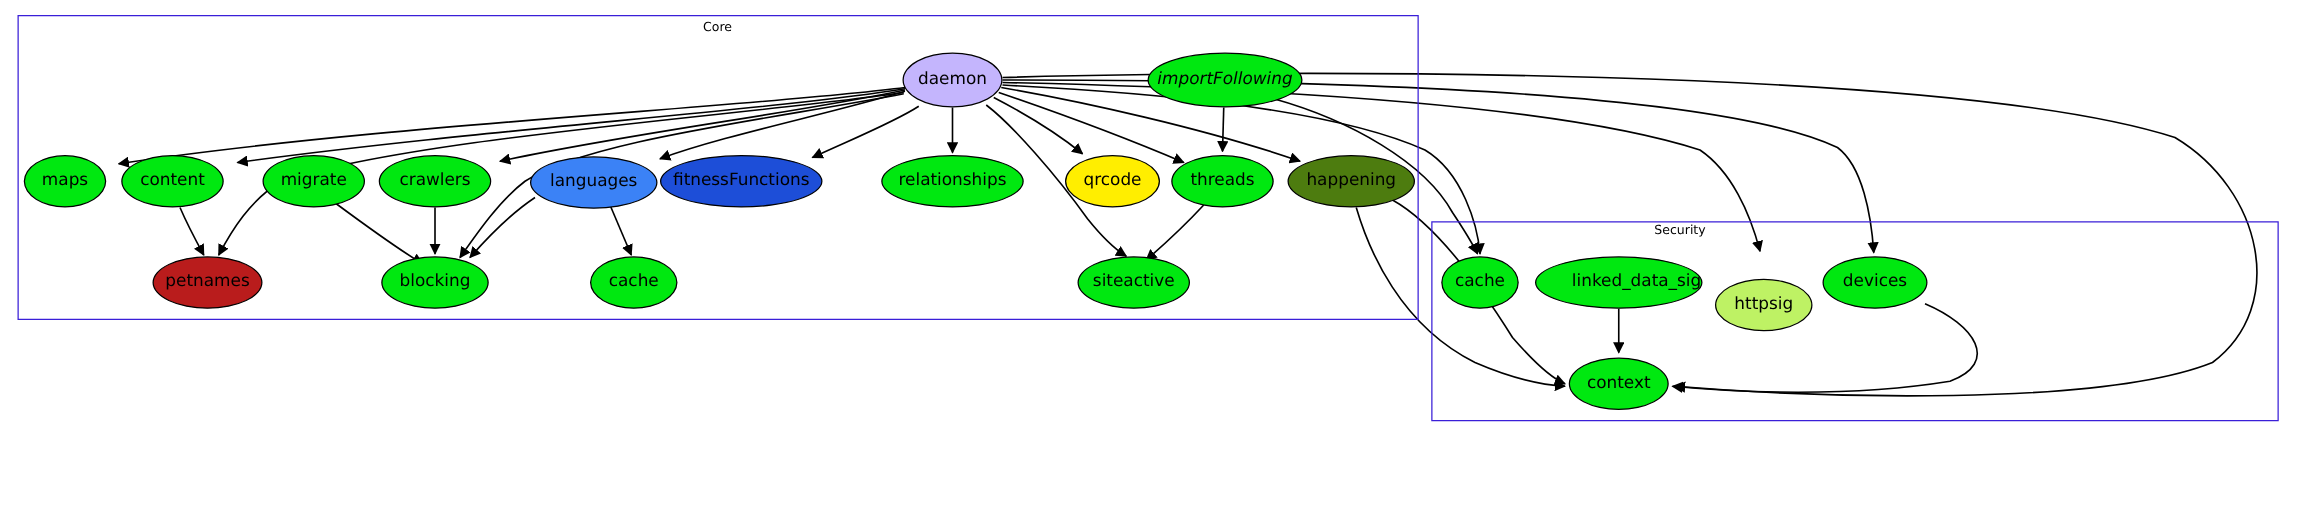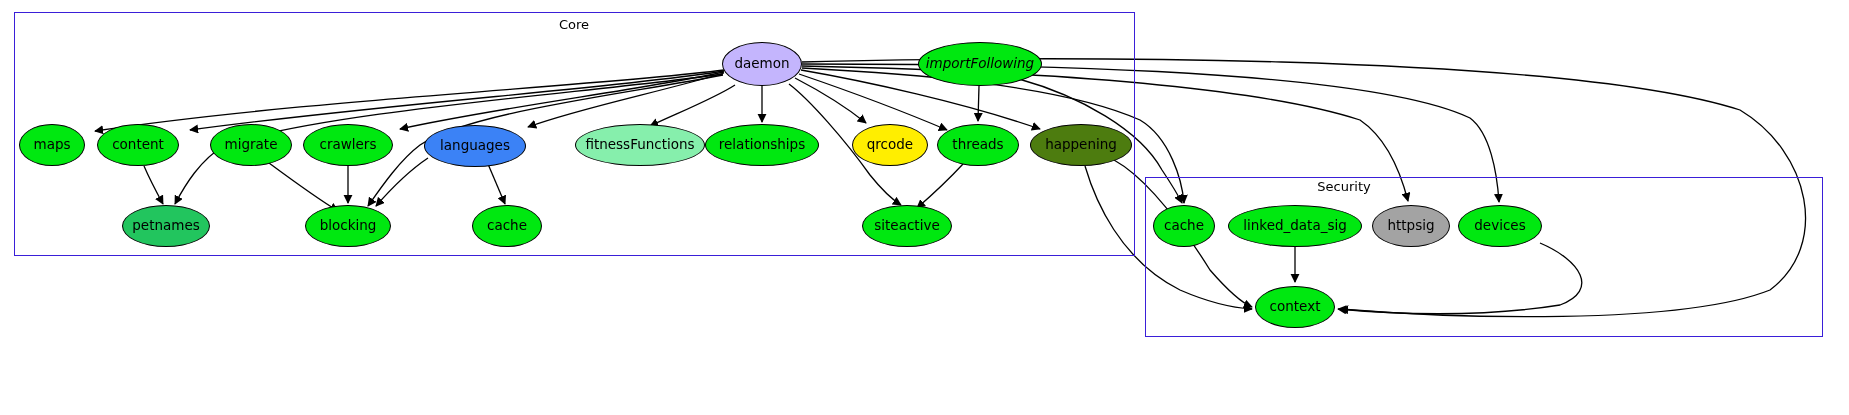--- a/index.html
+++ b/index.html
@@ -1,20 +1,20 @@
 <!DOCTYPE html>
 <html><head>
 <meta charset="utf-8">
 <style>
   html,body{margin:0;padding:0;background:#ffffff;}
   #stage{position:relative;width:1849px;height:415px;background:#ffffff;
          font-family:"DejaVu Sans","Liberation Sans",sans-serif;overflow:hidden;}
   #edges{position:absolute;left:0;top:0;width:1849px;height:415px;}
   .cluster{position:absolute;border:1px solid #3a1fd8;box-sizing:border-box;background:transparent;}
-  .cluster-label{position:absolute;font-size:13px;color:#000;white-space:nowrap;
+  .cluster-label{position:absolute;font-size:10px;color:#000;white-space:nowrap;
                  transform:translateX(-50%);}
   .node{position:absolute;transform:translate(-50%,-50%);display:flex;
         align-items:center;justify-content:center;box-sizing:border-box;
         border:1.3px solid #000;border-radius:50%;
         font-size:13.5px;color:#000;white-space:nowrap;line-height:1;}
 </style>
 </head>
 <body>
 
 <div id="stage">
@@ -78,54 +78,54 @@
       </div>
       <div class="node" style="left: 251px; top: 145px; width: 82px; height: 42px; background: rgb(0, 232, 16);">
         <span>migrate</span>
       </div>
       <div class="node" style="left: 348px; top: 145px; width: 90px; height: 42px; background: rgb(0, 232, 16);">
         <span>crawlers</span>
       </div>
       <div class="node" style="left: 475px; top: 146px; width: 102px; height: 42px; background: #3b82f6;">
         <span>languages</span>
       </div>
-      <div class="node" style="left: 640px; top: 145px; width: 130px; height: 42px; background: #86efac;">
+      <div class="node" style="left: 593px; top: 145px; width: 130px; height: 42px; background: #1d4ed8;">
         <span>fitnessFunctions</span>
       </div>
       <div class="node" style="left: 762px; top: 145px; width: 114px; height: 42px; background: rgb(0, 232, 16);">
         <span>relationships</span>
       </div>
       <div class="node" style="left: 890px; top: 145px; width: 76px; height: 42px; background: rgb(255, 238, 0);">
         <span>qrcode</span>
       </div>
       <div class="node" style="left: 978px; top: 145px; width: 82px; height: 42px; background: rgb(0, 232, 16);">
         <span>threads</span>
       </div>
       <div class="node" style="left: 1081px; top: 145px; width: 102px; height: 42px; background: #4d7c0f;">
         <span>happening</span>
       </div>
-      <div class="node" style="left: 166px; top: 226px; width: 88px; height: 42px; background: #22c55e;">
+      <div class="node" style="left: 166px; top: 226px; width: 88px; height: 42px; background: #b91c1c;">
         <span>petnames</span>
       </div>
       <div class="node" style="left: 348px; top: 226px; width: 86px; height: 42px; background: rgb(0, 232, 16);">
         <span>blocking</span>
       </div>
       <div class="node" style="left: 507px; top: 226px; width: 70px; height: 42px; background: rgb(0, 232, 16);">
         <span>cache</span>
       </div>
       <div class="node" style="left: 907px; top: 226px; width: 90px; height: 42px; background: rgb(0, 232, 16); text-align: center;">
         <span>siteactive</span>
       </div>
       <div class="node" style="left: 1184px; top: 226px; width: 62px; height: 42px; background: rgb(0, 232, 16);">
         <span>cache</span>
       </div>
-      <div class="node" style="left: 1295px; top: 226px; width: 134px; height: 42px; background: rgb(0, 232, 16);">
+      <div class="node" style="left: 1295px; top: 226px; width: 134px; height: 42px; background: rgb(0, 232, 16); justify-content: flex-end;">
         <span>linked_data_sig</span>
       </div>
-      <div class="node" style="left: 1411px; top: 226px; width: 78px; height: 42px; background: #a3a3a3; justify-content: center;">
+      <div class="node" style="left: 1411px; top: 244px; width: 78px; height: 42px; background: #bef264; justify-content: center;">
         <span>httpsig</span>
       </div>
       <div class="node" style="left: 1500px; top: 226px; width: 84px; height: 42px; background: rgb(0, 232, 16);">
         <span>devices</span>
       </div>
       <div class="node" style="left: 1295px; top: 307px; width: 80px; height: 42px; background: rgb(0, 232, 16);">
         <span>context</span>
       </div>
     </div>
 

